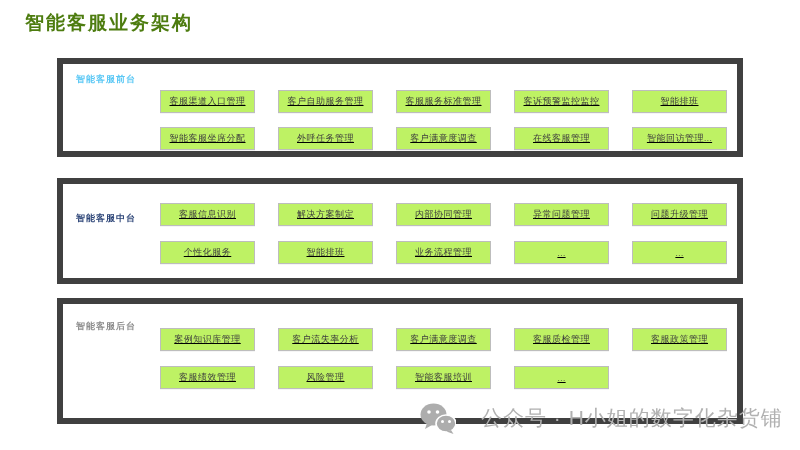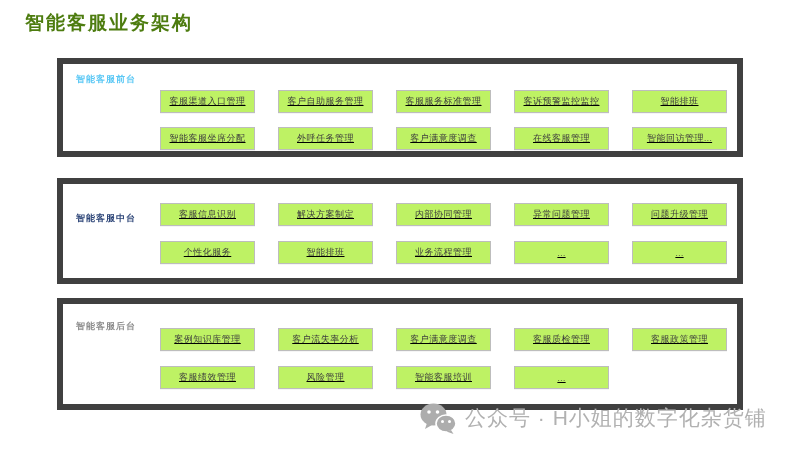--- a/index.html
+++ b/index.html
@@ -14,21 +14,21 @@
     font-family:"Liberation Serif", serif;
     font-size:19px;font-weight:bold;color:#4d7c0f;letter-spacing:2px;
   }
 
   .panel{
     position:absolute;left:57px;width:686px;background:#ffffff;
     border:6px solid #404040;box-sizing:border-box;
   }
   #panel1{top:58px;height:99px;}
   #panel2{top:178px;height:106px;}
-  #panel3{top:298px;height:112px;}
+  #panel3{top:298px;height:126px;}
 
   .panel-label{
     position:absolute;left:13px;top:9px;
     font-size:9px;font-weight:bold;letter-spacing:1px;
     font-family:"Liberation Serif", serif;
   }
   #panel2 .panel-label{top:13px;}
   #panel3 .panel-label{top:16px;}
 
   .box-grid{
@@ -50,21 +50,21 @@
     font-size:9px;color:#3d3d3d;letter-spacing:0.5px;white-space:nowrap;
     font-family:"Liberation Serif", serif;
   }
 
   .watermark{
     position:absolute;left:420px;top:400px;height:36px;
     display:flex;align-items:center;gap:9px;
     color:#b1b1b1;font-size:21px;letter-spacing:1px;
     font-family:"Liberation Sans", sans-serif;
   }
-  .watermark .wm-text{white-space:nowrap;}
+  .watermark .wm-text{white-space:nowrap;margin-left:16px;}
   .wm-icon{display:block;}
 </style>
 </head>
 <body>
 
 <div class="canvas">
 
   <h1 class="page-title">智能客服业务架构</h1>
 
   <section class="panel" id="panel1">

